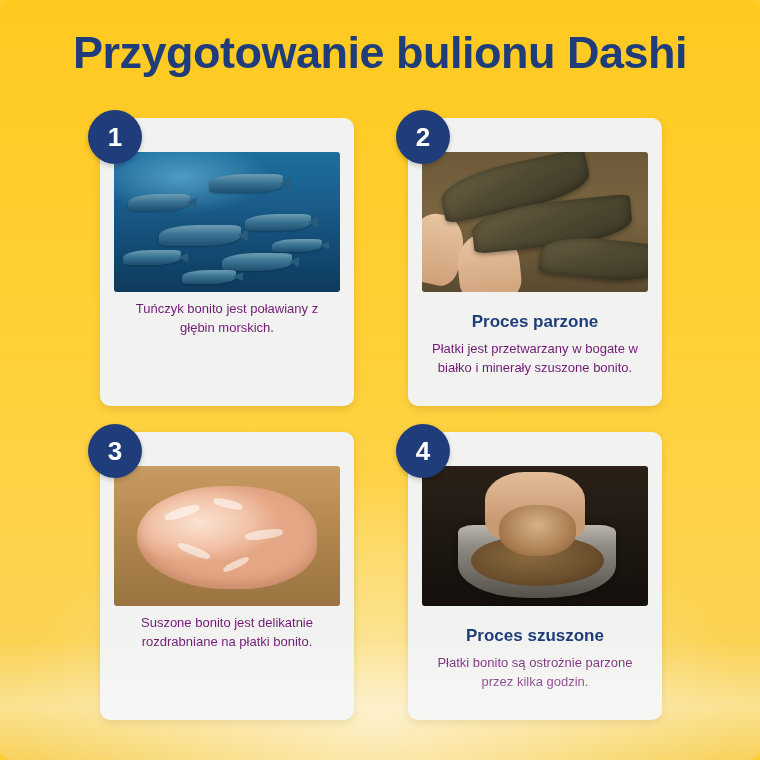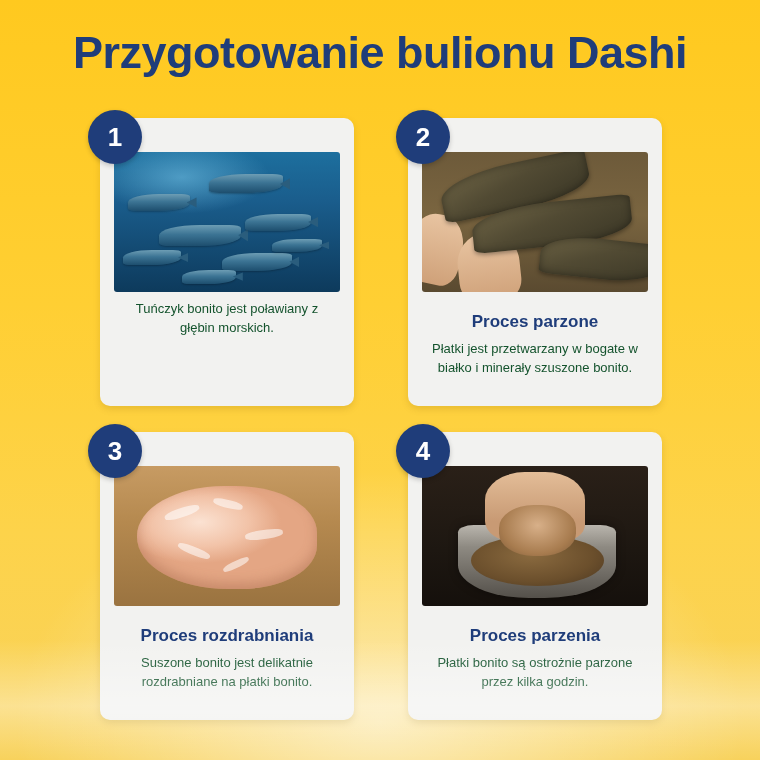--- a/index.html
+++ b/index.html
@@ -14,20 +14,21 @@
     background: #ffcc2a;
   }
   .poster {
     position: relative;
     width: 760px;
     height: 760px;
     box-sizing: border-box;
     background:
       radial-gradient(ellipse 80% 55% at 50% 95%, rgba(255,255,255,0.55) 0%, rgba(255,255,255,0.0) 60%),
       linear-gradient(180deg, #ffc91f 0%, #ffcf33 40%, #fdd34a 70%, #f8d25c 100%);
+    border-radius: 10px;
   }
   .poster::after {
     content: "";
     position: absolute;
     left: 0; right: 0; bottom: 0;
     height: 120px;
     background: linear-gradient(180deg, rgba(255,255,255,0) 0%, rgba(255,255,255,0.35) 55%, rgba(255,255,255,0.0) 100%);
     pointer-events: none;
   }
   .title {
@@ -192,21 +193,21 @@
     text-align: center;
     font-size: 17px;
     font-weight: bold;
     color: #1f3d7a;
     line-height: 1.2;
   }
   .card-desc {
     margin-top: 8px;
     text-align: center;
     font-size: 13px;
-    color: #14532d;
+    color: #701a75;
     line-height: 1.45;
     padding: 0 6px;
   }
 </style>
 </head>
 <body>
 
 <div class="poster">
 
   <div class="title">Przygotowanie bulionu Dashi</div>
@@ -244,31 +245,30 @@
     <div class="card">
       <div class="badge">3</div>
       <div class="photo photo-flakes">
         <div class="flakes-pile"></div>
         <div class="flake" style="left:22%; top:30%; width:36px; height:9px; transform:rotate(-18deg);"></div>
         <div class="flake" style="left:44%; top:24%; width:30px; height:8px; transform:rotate(14deg);"></div>
         <div class="flake" style="left:58%; top:46%; width:38px; height:9px; transform:rotate(-8deg);"></div>
         <div class="flake" style="left:28%; top:58%; width:34px; height:8px; transform:rotate(22deg);"></div>
         <div class="flake" style="left:48%; top:68%; width:28px; height:7px; transform:rotate(-26deg);"></div>
       </div>
-      <div class="card-title">Proces rozdrabniania</div>
       <div class="card-desc">Suszone bonito jest delikatnie rozdrabniane na płatki bonito.</div>
     </div>
 
     <div class="card">
       <div class="badge">4</div>
       <div class="photo photo-pot">
         <div class="pot">
             <div class="broth"></div>
           </div>
         <div class="flakes-hand"></div>
         <div class="flakes-clump"></div>
       </div>
-      <div class="card-title">Proces parzenia</div>
+      <div class="card-title">Proces szuszone</div>
       <div class="card-desc">Płatki bonito są ostrożnie parzone przez kilka godzin.</div>
     </div>
 
   </div>
 </div>
 
 </body></html>

